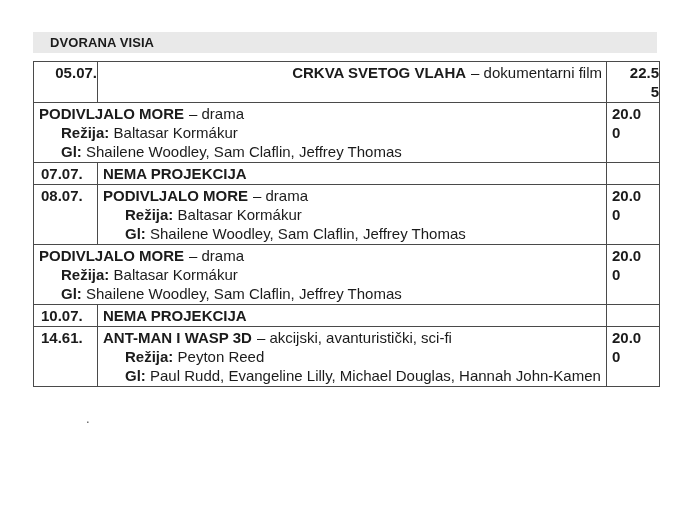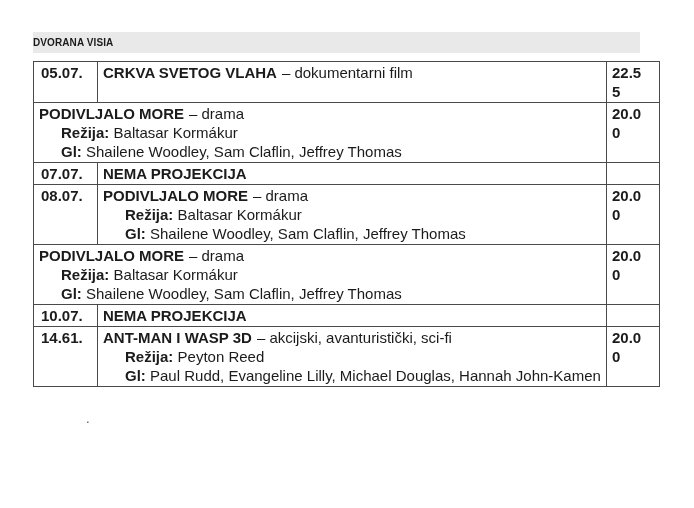--- a/index.html
+++ b/index.html
@@ -2,29 +2,29 @@
 <html><head>
 <meta charset="utf-8">
 <style>
   html,body{margin:0;padding:0;}
   body{
     width:694px;height:508px;background:#ffffff;position:relative;
     font-family:"Liberation Sans",sans-serif;color:#1b1b1b;overflow:hidden;
   }
   .heading-bar{
     position:absolute;left:33px;top:32px;width:607px;height:21px;
-    background:#e9e9e9;font-weight:bold;font-size:10px;line-height:21px;
-    padding-left:0;letter-spacing:0.1px;
+    background:#e9e9e9;font-weight:bold;font-size:13px;line-height:21px;
+    padding-left:17px;letter-spacing:0.1px;
   }
   .tbl{
     position:absolute;left:33px;top:61px;width:625px;
     border:1px solid #4a4a4a;background:#fff;
   }
   .row{display:flex;border-top:1px solid #4a4a4a;}
-  .row:first-child{border-top:none;}
+  .row:first-child{border-top:none;text-align:right;}
   .cell{font-size:15px;line-height:19px;}
   .cell.date{
     width:56px;flex:0 0 auto;padding:1px 0 1px 7px;
     border-right:1px solid #4a4a4a;font-weight:bold;
   }
   .cell.main{flex:1 1 auto;padding:1px 4px 1px 5px;min-width:0;}
   .cell.time{
     width:47px;flex:0 0 auto;border-left:1px solid #4a4a4a;
     padding:1px 0 1px 5px;font-weight:bold;
   }

